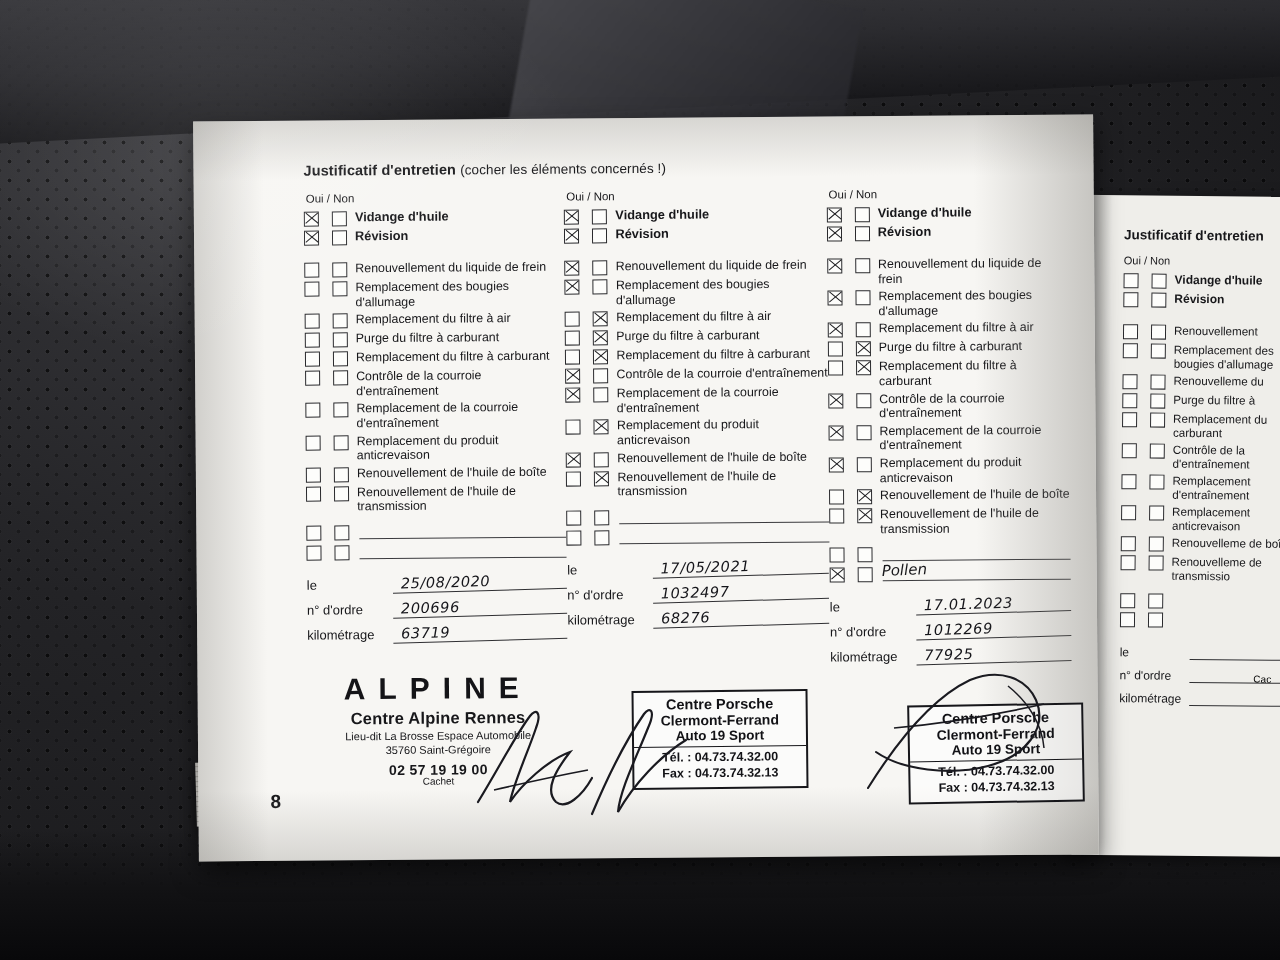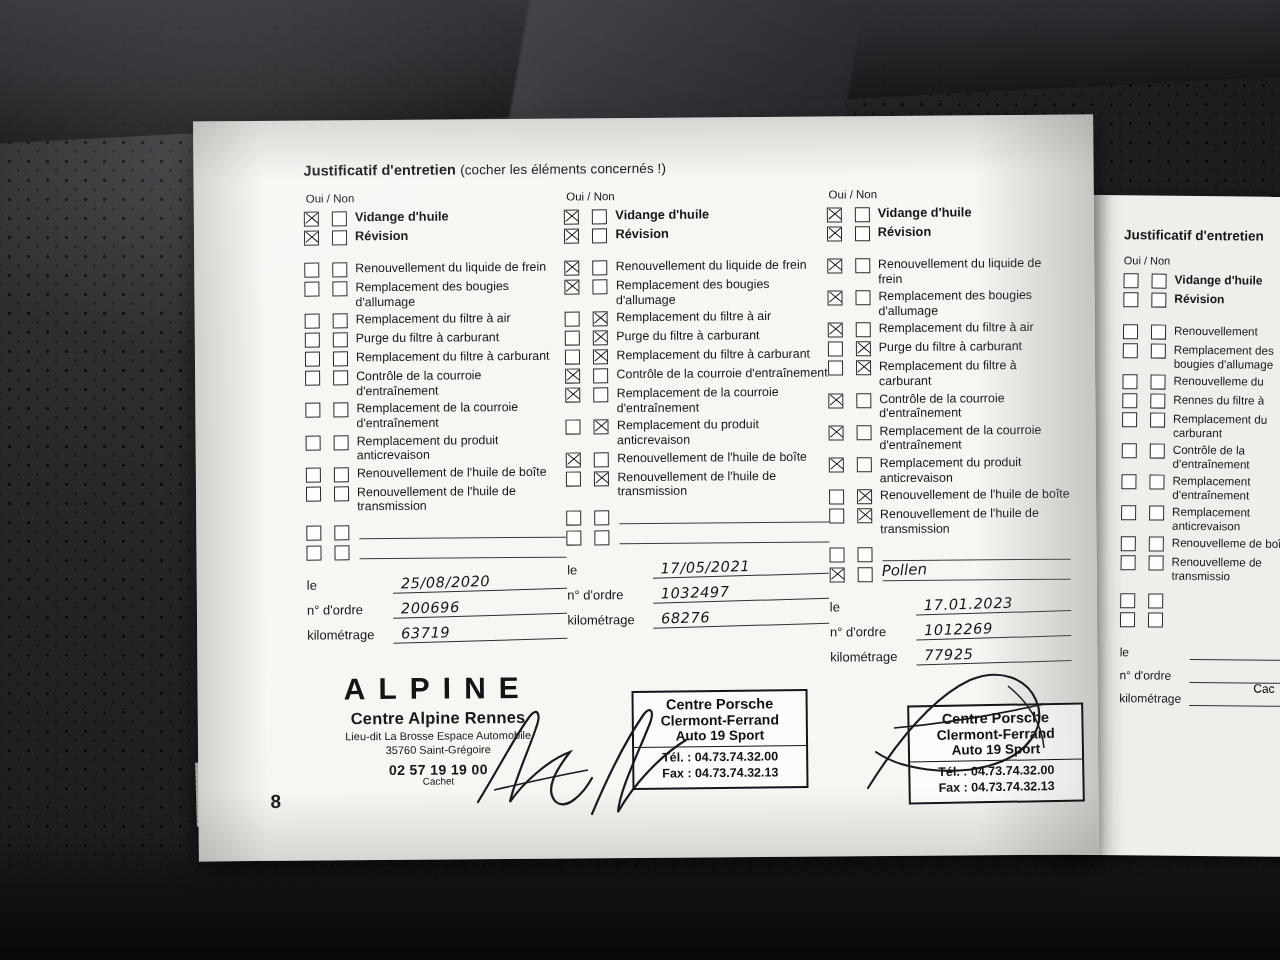--- a/index.html
+++ b/index.html
@@ -161,21 +161,21 @@
   .rcontent{position:absolute;inset:0;padding:32px 10px 0 46px;box-sizing:border-box;color:#17171a;}
   .rtitle{font-size:13.5px;font-weight:700;margin-bottom:12px;white-space:nowrap;}
   .rouinon{font-size:11px;margin-bottom:6px;}
   .rrow{display:flex;align-items:flex-start;margin-bottom:3px;}
   .rlbl{font-size:11.6px;line-height:14px;}
   .rlbl.b{font-weight:700;font-size:12px;}
   .rfields{margin-top:16px;font-size:12px;}
   .rfield{display:flex;align-items:flex-end;margin-bottom:7px;}
   .rfname{width:70px;flex:none;}
   .rfline{flex:1;border-bottom:1px solid #2f2f32;height:15px;}
-  .rcachet{position:absolute;left:180px;bottom:161px;font-size:12px;}
+  .rcachet{position:absolute;left:180px;bottom:172px;font-size:10px;}
 </style>
 </head>
 <body>
 
 <div id="scene">
 
   <div class="leather"></div>
   <div class="perf"></div>
   <div class="perf b"></div>
   <div class="seam1"></div>
@@ -210,21 +210,21 @@
           <span class="rlbl">Remplacement des bougies d'allumage</span>
         </div>
       <div class="rrow">
           <span class="box m"></span>
           <span class="box"></span>
           <span class="rlbl">Renouvelleme du</span>
         </div>
       <div class="rrow">
           <span class="box m"></span>
           <span class="box"></span>
-          <span class="rlbl">Rennes du filtre à</span>
+          <span class="rlbl">Purge du filtre à</span>
         </div>
       <div class="rrow">
           <span class="box m"></span>
           <span class="box"></span>
           <span class="rlbl">Remplacement du carburant</span>
         </div>
       <div class="rrow">
           <span class="box m"></span>
           <span class="box"></span>
           <span class="rlbl">Contrôle de la d'entraînement</span>

